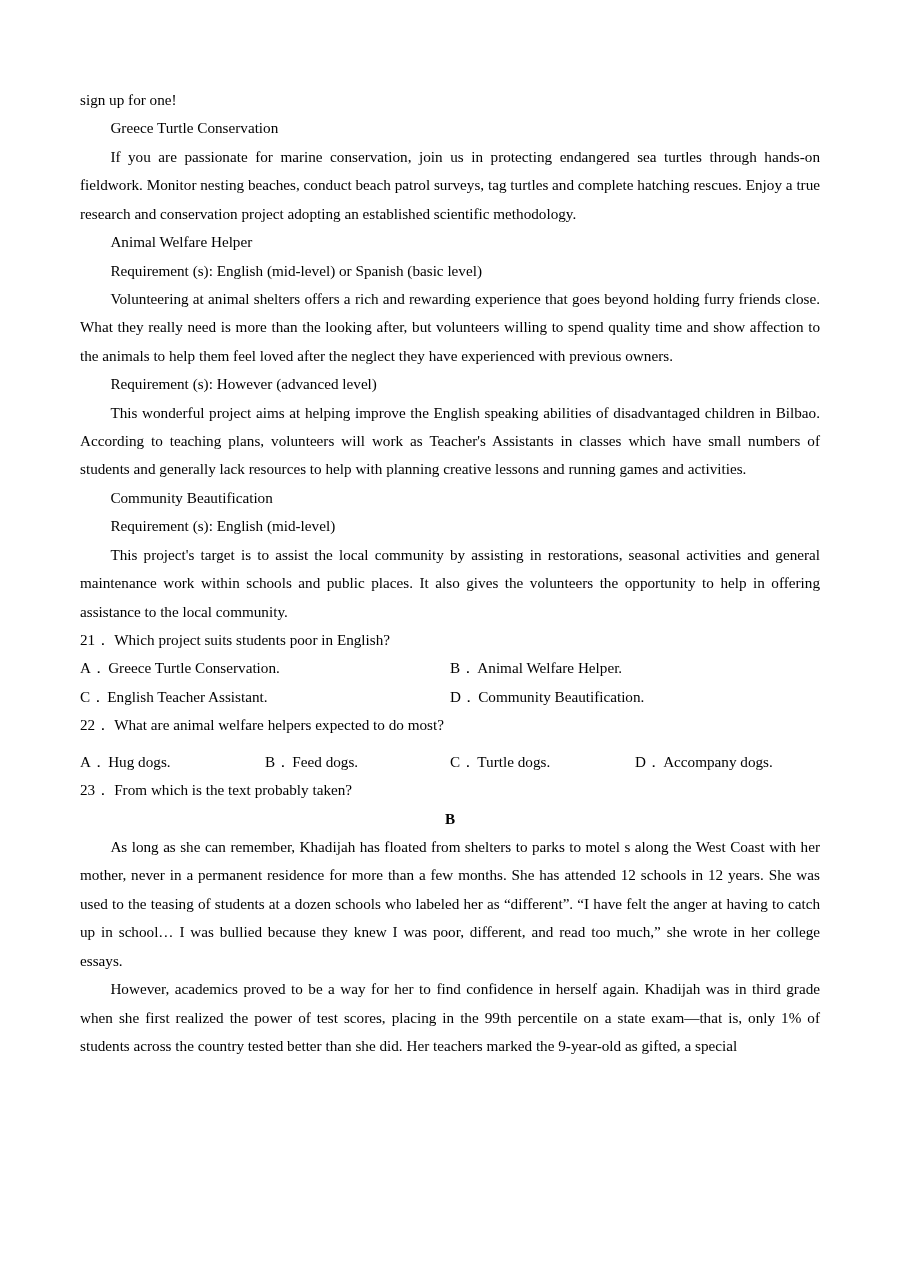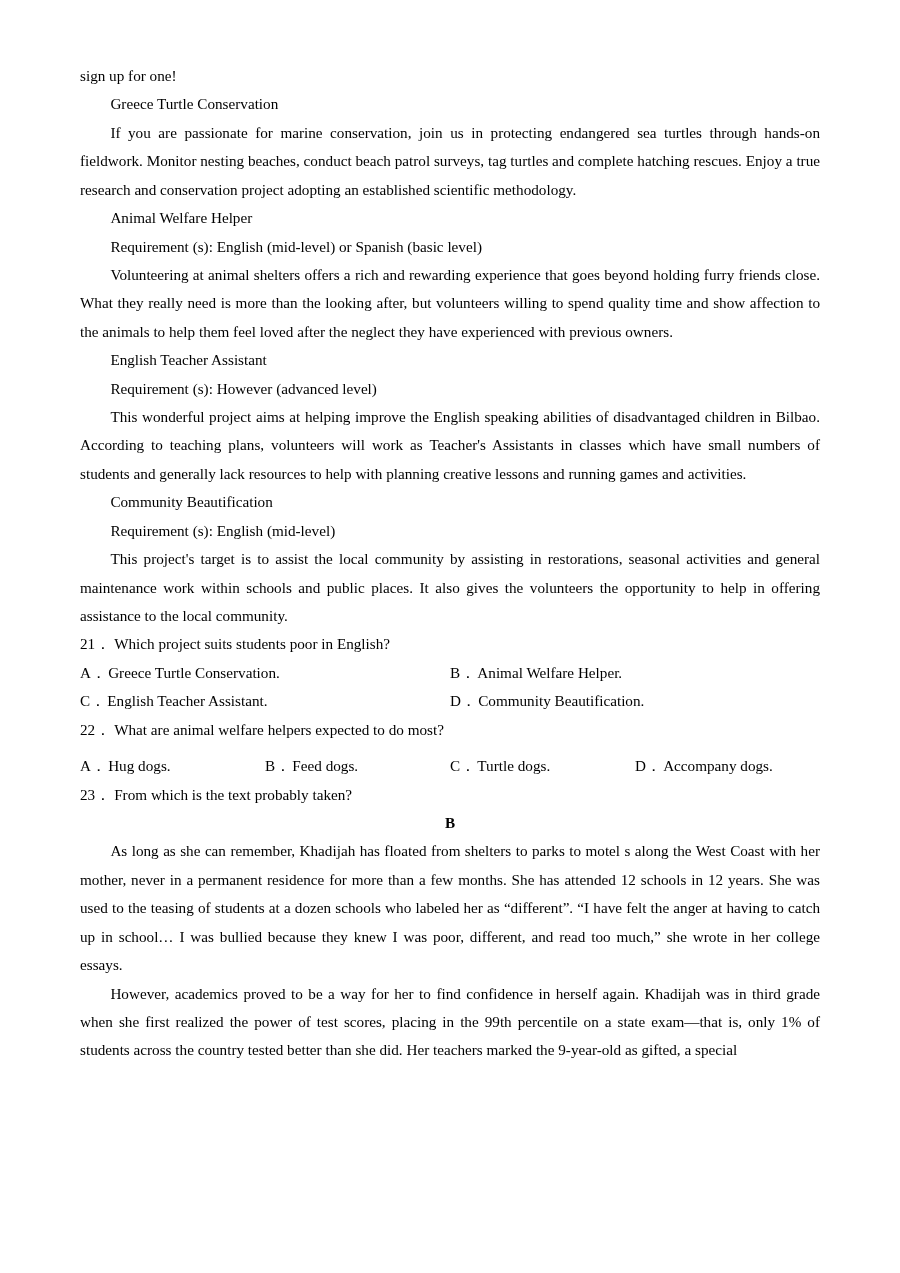--- a/index.html
+++ b/index.html
@@ -27,20 +27,21 @@
     text-justify: inter-word;
   }
   p {
     margin: 0;
   }
   .para {
     text-indent: 2em;
   }
   .noindent {
     text-indent: 0;
+    margin-top: 24px;
   }
   .heading {
     font-weight: normal;
     text-indent: 2em;
   }
   .req {
     text-indent: 2em;
   }
   .question {
     text-indent: 0;
@@ -77,21 +78,20 @@
 
     <p class="noindent">sign up for one!</p>
 
     <p class="heading">Greece Turtle Conservation</p>
     <p class="para">If you are passionate for marine conservation, join us in protecting endangered sea turtles through hands-on fieldwork. Monitor nesting beaches, conduct beach patrol surveys, tag turtles and complete hatching rescues. Enjoy a true research and conservation project adopting an established scientific methodology.</p>
 
     <p class="heading">Animal Welfare Helper</p>
     <p class="req">Requirement (s): English (mid-level) or Spanish (basic level)</p>
     <p class="para">Volunteering at animal shelters offers a rich and rewarding experience that goes beyond holding furry friends close. What they really need is more than the looking after, but volunteers willing to spend quality time and show affection to the animals to help them feel loved after the neglect they have experienced with previous owners.</p>
 
-    <p class="heading">English Teacher Assistant</p>
     <p class="req">Requirement (s): However (advanced level)</p>
     <p class="para">This wonderful project aims at helping improve the English speaking abilities of disadvantaged children in Bilbao. According to teaching plans, volunteers will work as Teacher's Assistants in classes which have small numbers of students and generally lack resources to help with planning creative lessons and running games and activities.</p>
 
     <p class="heading">Community Beautification</p>
     <p class="req">Requirement (s): English (mid-level)</p>
     <p class="para">This project's target is to assist the local community by assisting in restorations, seasonal activities and general maintenance work within schools and public places. It also gives the volunteers the opportunity to help in offering assistance to the local community.</p>
 
     <p class="question">
       <span>21．</span>&nbsp;<span>Which project suits students poor in English?</span>
     </p>

